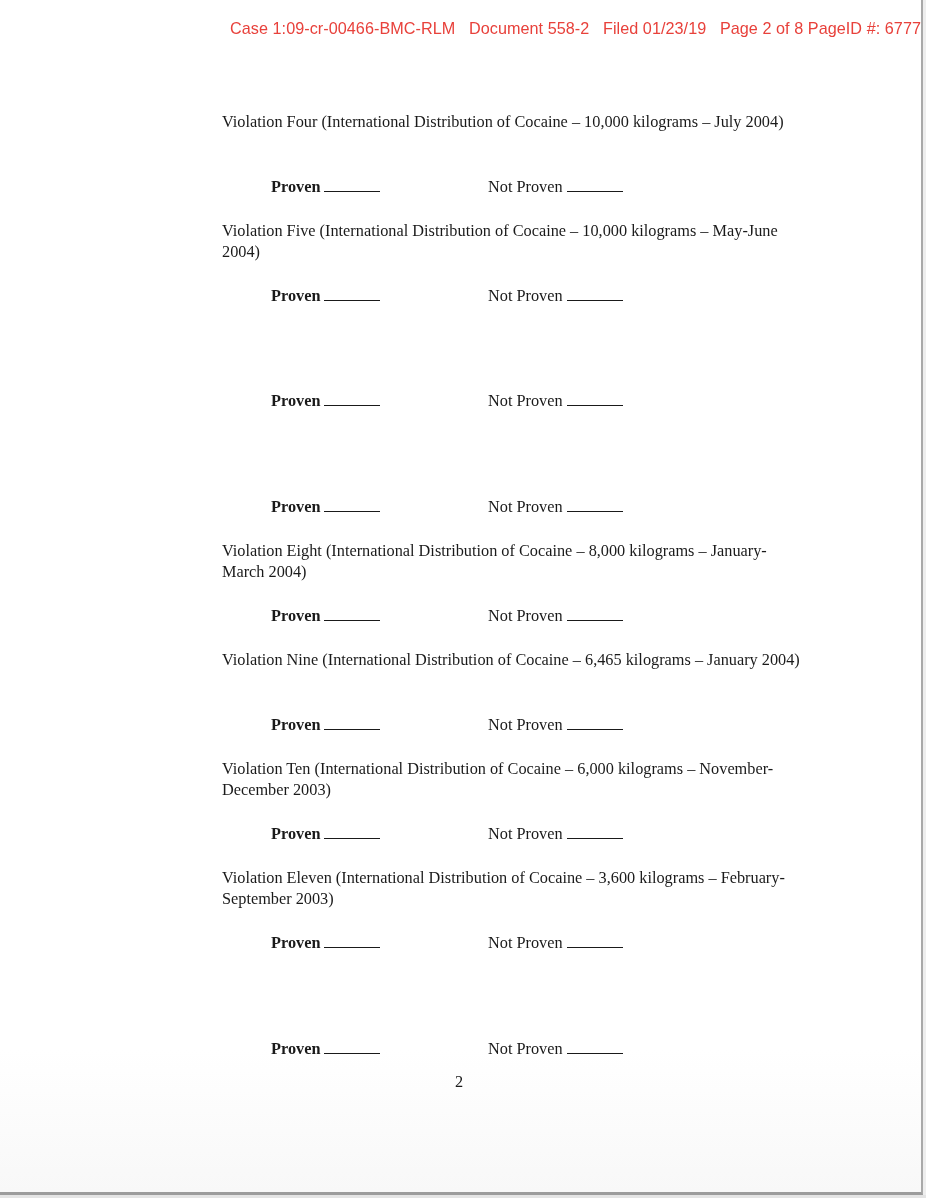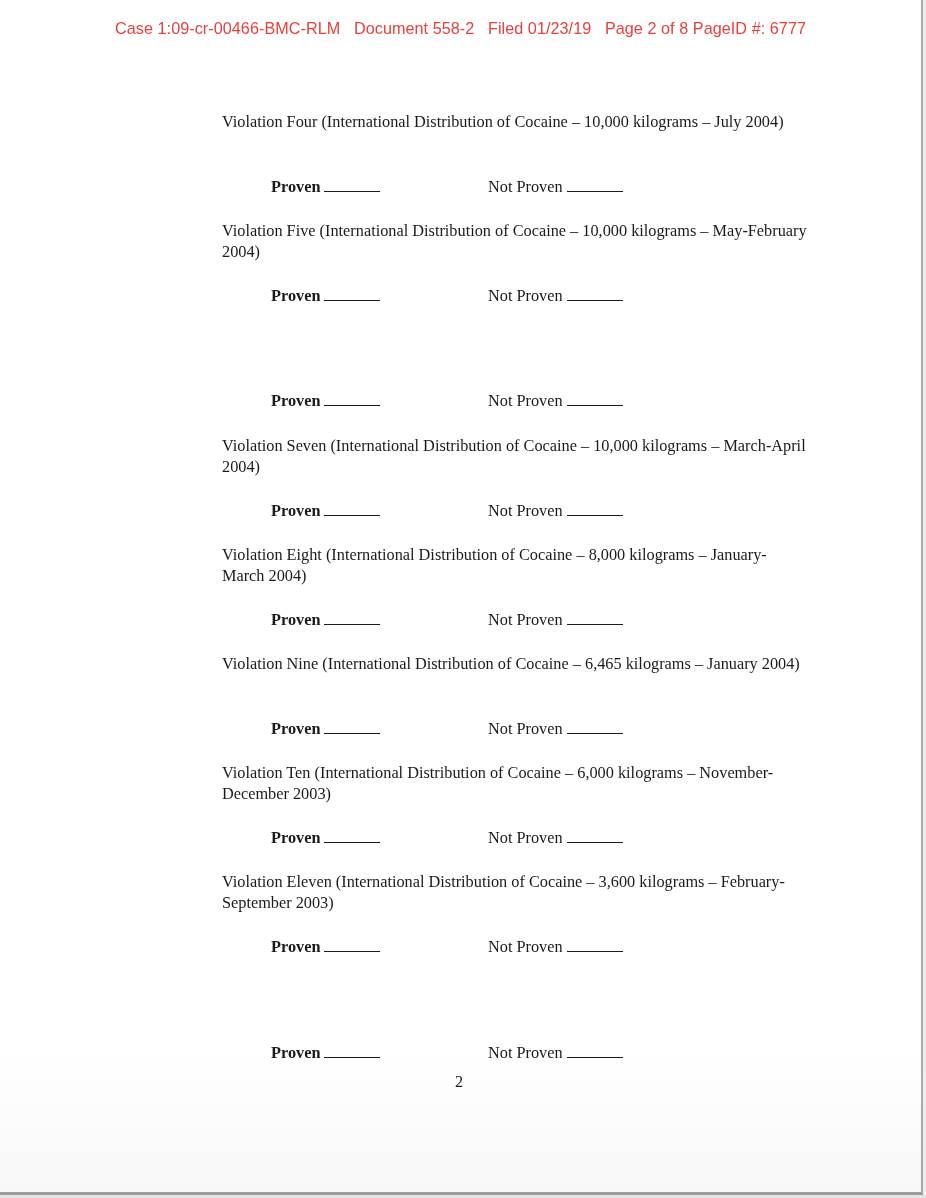--- a/index.html
+++ b/index.html
@@ -38,21 +38,21 @@
       top: 1195px;
       width: 926px;
       height: 3px;
       background: #e4e4e4;
     }
     .header-stamp {
       position: absolute;
       top: 19px;
       left: 0;
       width: 921px;
-      text-align: center;
+      text-align: right;
       font-family: "Liberation Sans", "DejaVu Sans", sans-serif;
       font-size: 16.2px;
       color: #e8413b;
       white-space: pre;
       letter-spacing: 0.05px;
     }
     .content {
       position: absolute;
       left: 218px;
       top: 107px;
@@ -116,34 +116,33 @@
 
   <div class="content" id="violations-container">
       <div class="violation">
     <p class="violation-title">Violation Four (International Distribution of Cocaine – 10,000 kilograms – July 2004)</p>
     <div class="verdict-row">
       <span class="verdict-proven"><span>Proven</span><span class="blank"></span></span>
       <span class="verdict-not-proven"><span>Not Proven</span><span class="blank"></span></span>
     </div>
   </div>
       <div class="violation">
-    <p class="violation-title">Violation Five (International Distribution of Cocaine – 10,000 kilograms – May-February 2004)</p>
+    <p class="violation-title">Violation Five (International Distribution of Cocaine – 10,000 kilograms – May-June 2004)</p>
     <div class="verdict-row">
       <span class="verdict-proven"><span>Proven</span><span class="blank"></span></span>
       <span class="verdict-not-proven"><span>Not Proven</span><span class="blank"></span></span>
     </div>
   </div>
       <div class="violation">
     <div class="verdict-row">
       <span class="verdict-proven"><span>Proven</span><span class="blank"></span></span>
       <span class="verdict-not-proven"><span>Not Proven</span><span class="blank"></span></span>
     </div>
   </div>
       <div class="violation">
-    <p class="violation-title">Violation Seven (International Distribution of Cocaine – 10,000 kilograms – March-April 2004)</p>
     <div class="verdict-row">
       <span class="verdict-proven"><span>Proven</span><span class="blank"></span></span>
       <span class="verdict-not-proven"><span>Not Proven</span><span class="blank"></span></span>
     </div>
   </div>
       <div class="violation">
     <p class="violation-title">Violation Eight (International Distribution of Cocaine – 8,000 kilograms – January-March 2004)</p>
     <div class="verdict-row">
       <span class="verdict-proven"><span>Proven</span><span class="blank"></span></span>
       <span class="verdict-not-proven"><span>Not Proven</span><span class="blank"></span></span>

